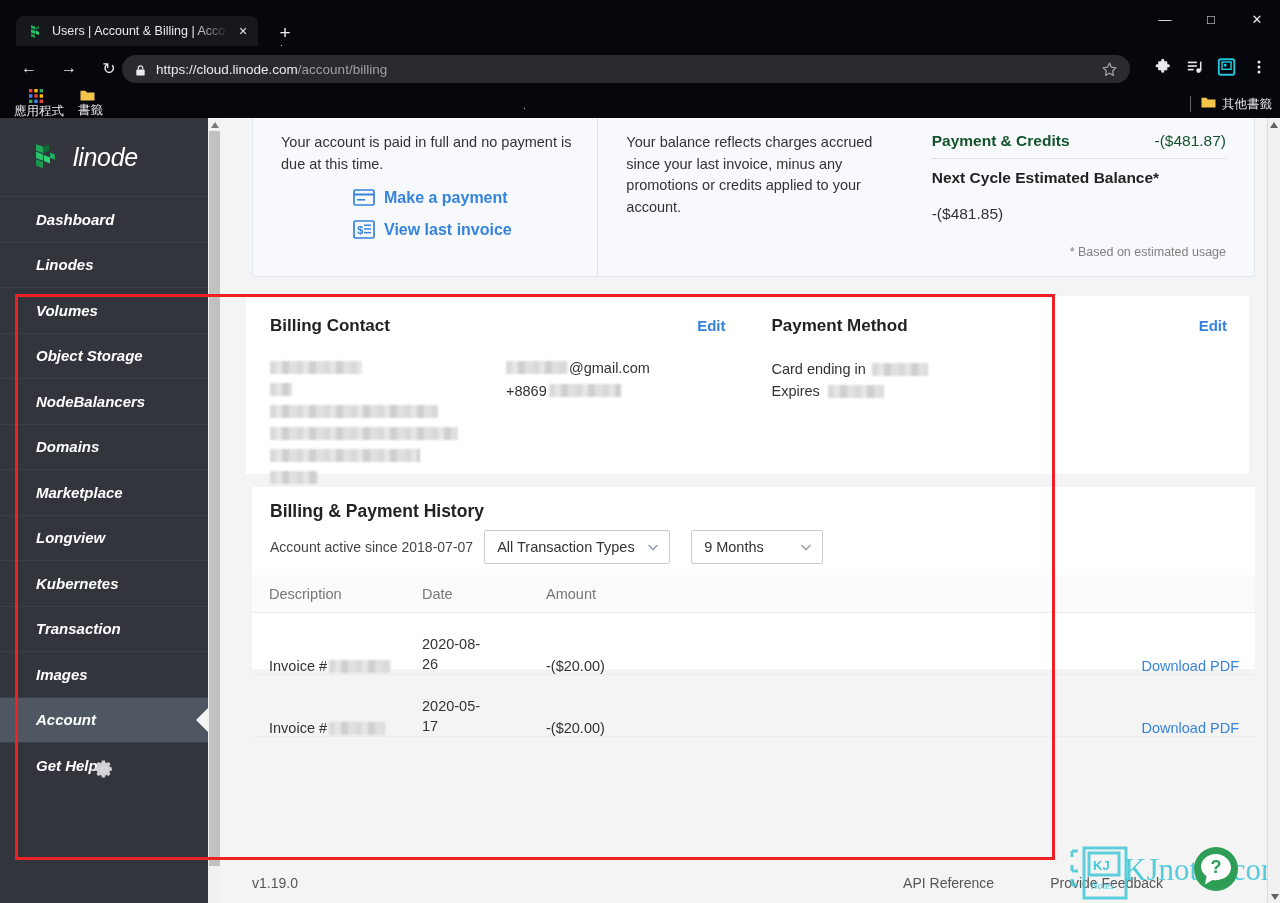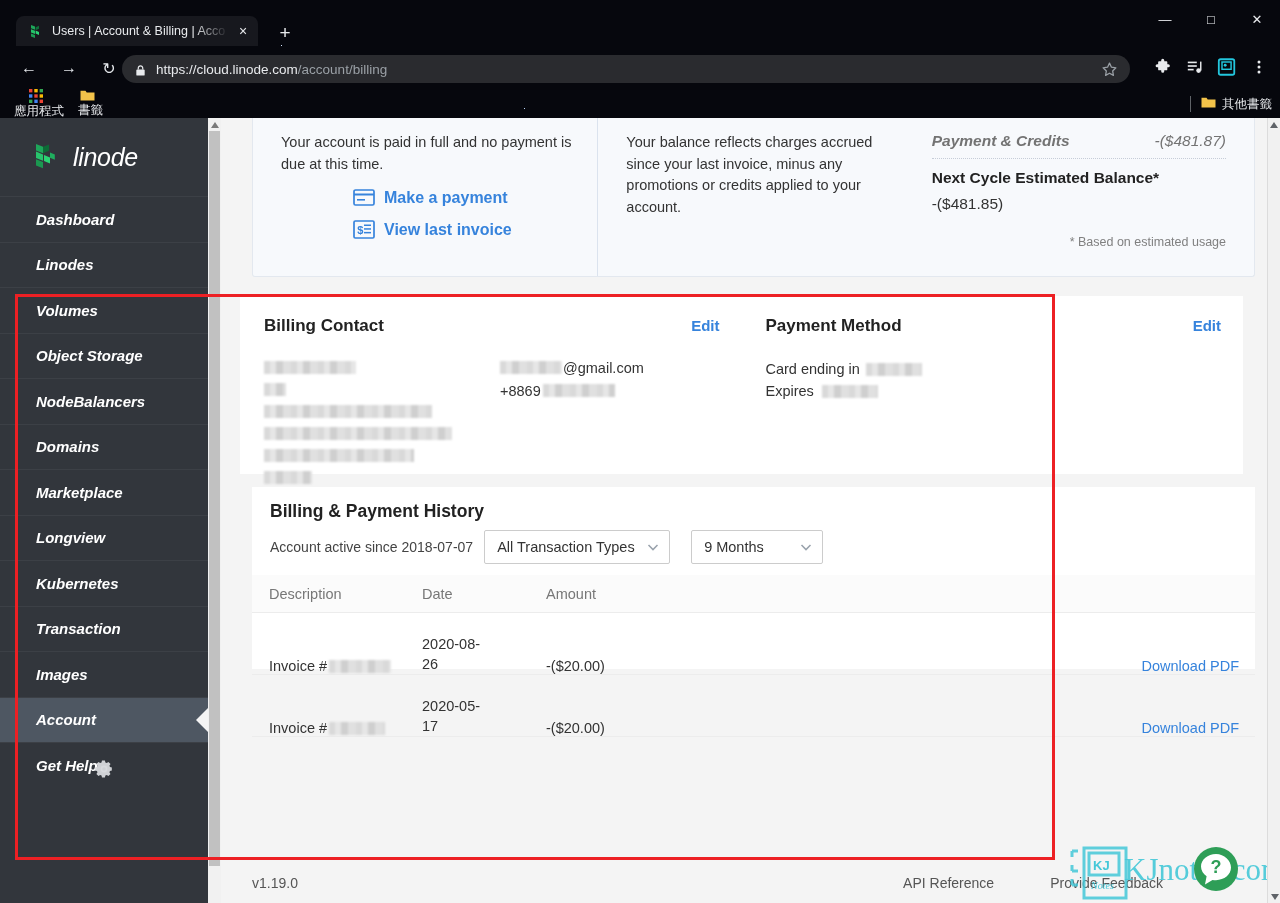--- a/index.html
+++ b/index.html
@@ -112,31 +112,31 @@
     background:#f7f9fc; border:1px solid #e3e8ef; border-top:none;
     border-radius:0 0 3px 3px; display:flex;
   }
   .sum-col { padding:14px 22px 0 28px; }
   .sum-col.c1 { width:345px; }
   .sum-col.c2 { width:315px; border-left:1px solid #dbe3ee; }
   .sum-col.c3 { width:343px; padding-left:20px; padding-right:28px; }
   .sum-p { font-size:14.5px; color:#333; line-height:21.5px; }
   .paylink { display:flex; align-items:center; margin:13px 0 0 72px; color:#3683dc; font-size:16px; font-weight:bold; }
   .paylink .ic { width:22px; height:19px; margin-right:9px; flex:none; }
-  .sumrow { display:flex; justify-content:space-between; align-items:center; font-size:15.5px; color:#737373;font-style:italic; }
+  .sumrow { display:flex; justify-content:space-between; align-items:center; font-size:15.5px; color:#14532d; }
   .sumrow b { font-weight:bold; }
   .dotted { border-bottom:1px dotted #c6cdd8; margin:8px 0 10px; }
   .sum-note { text-align:right; font-size:12.5px; color:#808080; margin-top:22px; }
 
   
   #redbox { position:absolute; left:236px; top:294px; width:1040px; height:566px;
             border:3px solid #ed2024; pointer-events:none; z-index:8; }
 
   
-  .cards { position:absolute; left:19px; top:178px; width:1003px; height:178px; display:flex; }
+  .cards { position:absolute; left:25px; top:178px; width:1003px; height:178px; display:flex; }
   .card { background:#fff; flex:1; padding:20px 24px; position:relative; }
   .card h3 { font-size:17px; color:#222; font-weight:bold; }
   .edit { position:absolute; right:22px; top:21px; color:#3683dc; font-size:15px; font-weight:bold; }
   .cbody { display:flex; margin-top:22px; font-size:14.5px; color:#333; }
   .ccol1 { width:236px; }
   .ccol2 { flex:1; }
   .cline { height:19px; display:flex; align-items:center; margin-bottom:3px; }
   .pmline { font-size:14.5px; color:#333; display:flex; align-items:center; height:22px; }
 
   
@@ -399,21 +399,21 @@
         <div class="sum-col c2">
           <div class="sum-p">Your balance reflects charges accrued since your last invoice, minus any promotions or credits applied to your account.</div>
         </div>
         <div class="sum-col c3">
           <div class="sumrow">
             <b>Payment &amp; Credits</b>
             <span>-($481.87)</span>
           </div>
           <div class="dotted"></div>
           <div style="font-size:15.5px;font-weight:bold;color:#222;">Next Cycle Estimated Balance*</div>
-          <div style="font-size:15.5px;color:#333;margin-top:8px;">-($481.85)</div>
+          <div style="font-size:15.5px;color:#333;margin-top:18px;">-($481.85)</div>
           <div class="sum-note">* Based on estimated usage</div>
         </div>
       </div>
 
       <div class="cards">
         <div class="card">
           <h3>Billing Contact</h3>
           <span class="edit">Edit</span>
           <div class="cbody">
             <div class="ccol1">

